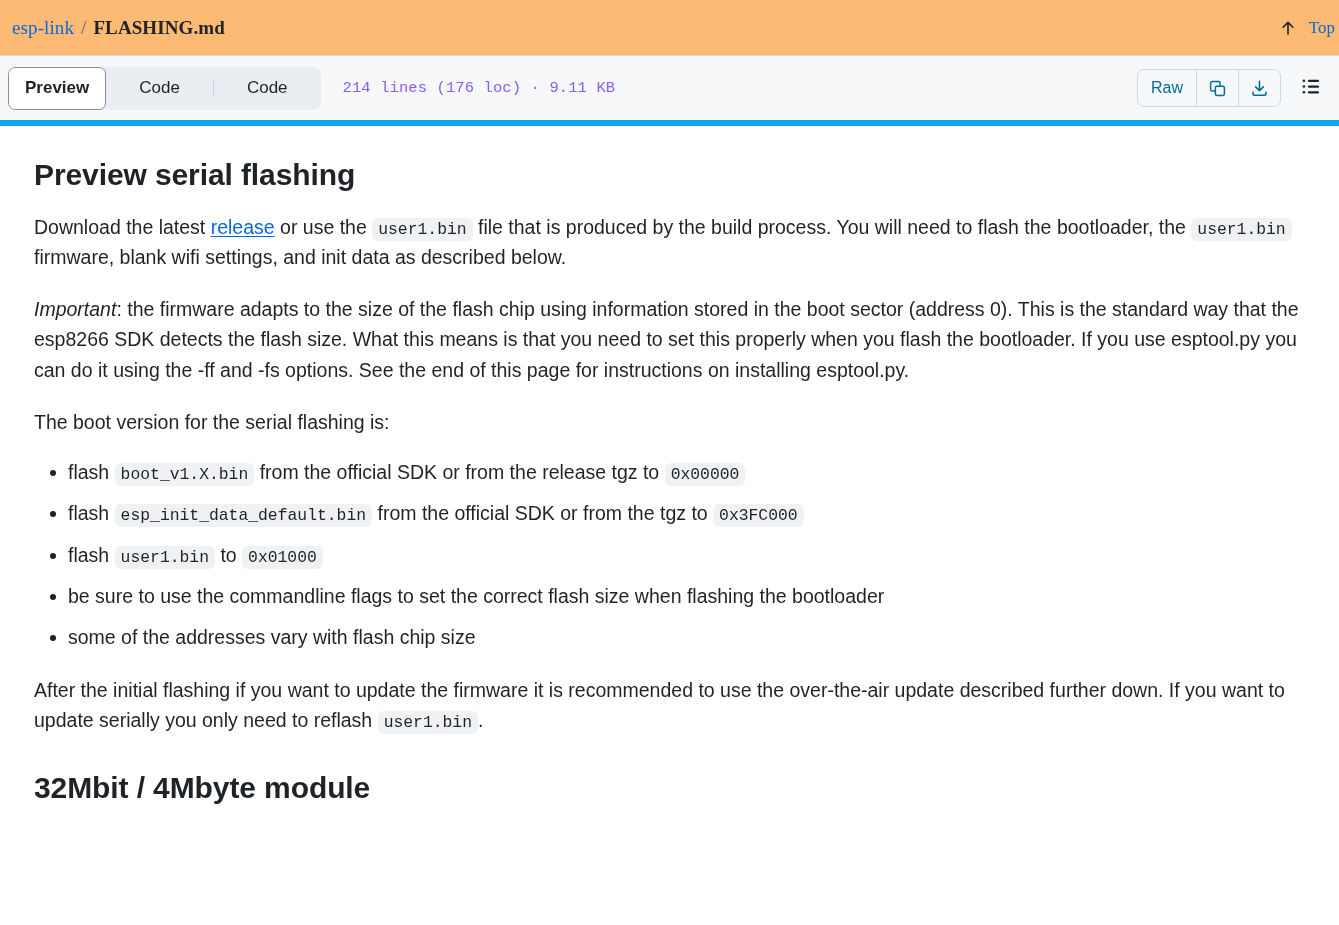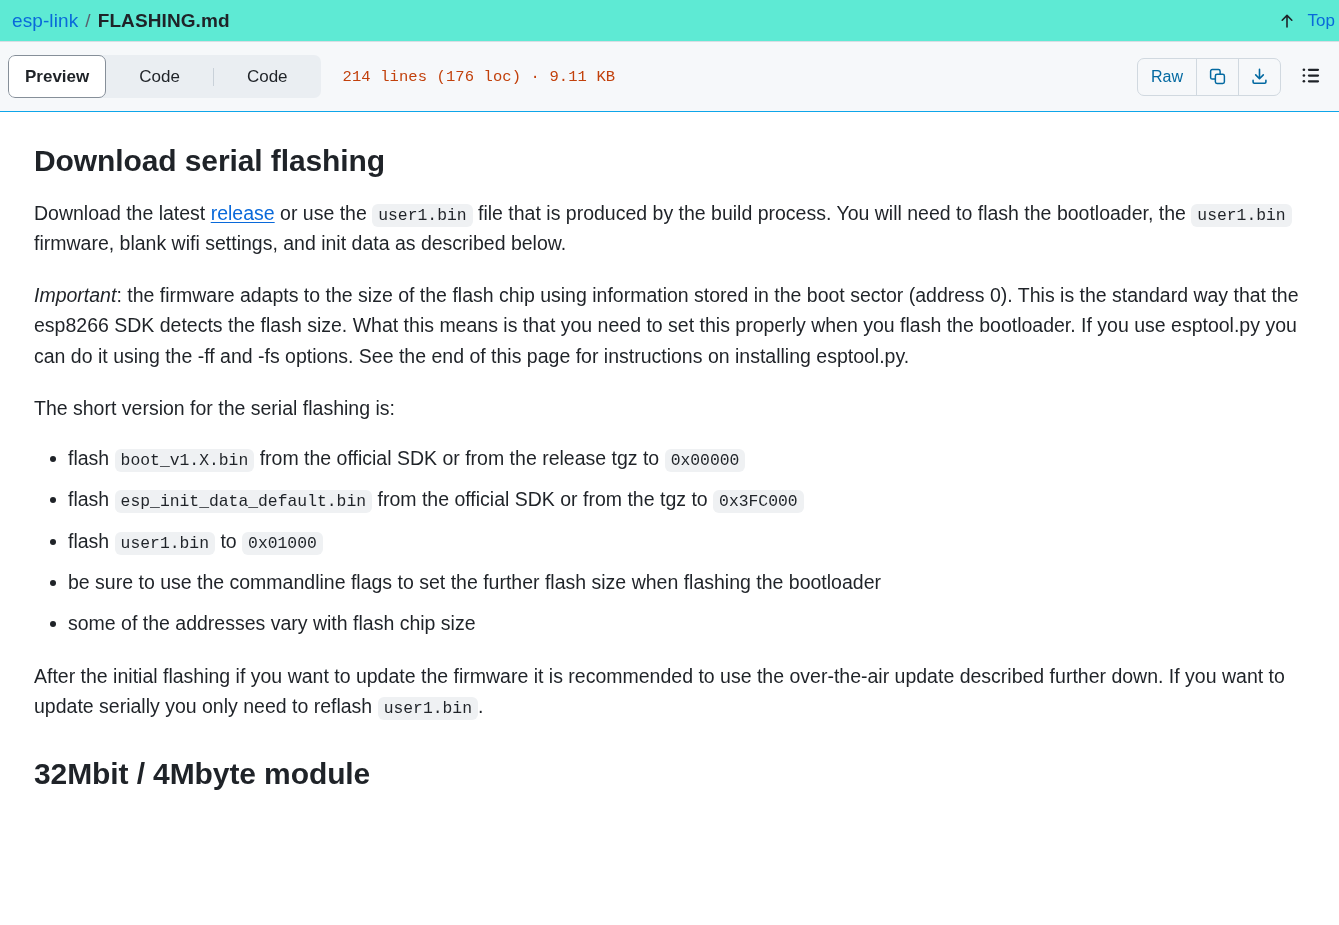--- a/index.html
+++ b/index.html
@@ -8,26 +8,27 @@
     width: 1339px; height: 925px;
     background: #ffffff;
     font-family: "Liberation Sans", sans-serif;
     color: #1f2328;
     overflow: hidden;
   }
 
   
   .file-header {
     position: relative;
-    height: 42px;
-    background: #5eead4;
+    height: 56px;
+    background: #fdba74;
     border-bottom: 1px solid #d8dee4;
     display: flex;
     align-items: center;
     padding: 0 12px 0 12px;
+    font-family: Liberation Serif, serif;
   }
   .breadcrumb {
     display: flex;
     align-items: baseline;
     font-size: 19px;
     letter-spacing: 0.1px;
   }
   .breadcrumb .repo-link {
     color: #0969da;
     text-decoration: none;
@@ -59,21 +60,21 @@
     width: 16px; height: 18px;
     color: #1f2328;
   }
   .top-link .up-arrow svg { display: block; }
 
   
   .toolbar {
     position: relative;
     height: 70px;
     background: #f6f8fa;
-    border-bottom: 1px solid #0ea5e9;
+    border-bottom: 6px solid #0ea5e9;
     display: flex;
     align-items: center;
     padding: 0 10px 0 8px;
   }
   .seg-group {
     display: flex;
     align-items: center;
     background: #eaeef2;
     border-radius: 7px;
     height: 43px;
@@ -105,21 +106,21 @@
   .seg-divider {
     width: 1px;
     height: 18px;
     background: #c9d1d9;
     flex: none;
   }
   .file-meta {
     margin-left: 22px;
     font-family: "Liberation Mono", monospace;
     font-size: 15.5px;
-    color: #c2410c;
+    color: #8b5cf6;
     white-space: nowrap;
     letter-spacing: 0.1px;
   }
   .toolbar-right {
     margin-left: auto;
     display: flex;
     align-items: center;
     gap: 12px;
   }
   .btn-group {
@@ -276,33 +277,33 @@
           <circle cx="2.2" cy="12.4" r="1"></circle>
           <rect x="5.2" y="11.6" width="8.6" height="1.7" rx="0.85"></rect>
         </svg>
       </span>
     </button>
   </div>
 </div>
 
 <div class="markdown-body">
 
-  <h1>Download serial flashing</h1>
+  <h1>Preview serial flashing</h1>
 
   <p><span>Download the latest </span><a href="#">release</a><span> or use the </span><code>user1.bin</code><span> file that is produced by the build process. You will need to flash the bootloader, the </span><code>user1.bin</code><span> firmware, blank wifi settings, and init data as described below.</span></p>
 
   <p><em>Important</em><span>: the firmware adapts to the size of the flash chip using information stored in the boot sector (address 0). This is the standard way that the esp8266 SDK detects the flash size. What this means is that you need to set this properly when you flash the bootloader. If you use esptool.py you can do it using the -ff and -fs options. See the end of this page for instructions on installing esptool.py.</span></p>
 
-  <p class="tight">The short version for the serial flashing is:</p>
+  <p class="tight">The boot version for the serial flashing is:</p>
 
   <ul>
     <li><span>flash </span><code>boot_v1.X.bin</code><span> from the official SDK or from the release tgz to </span><code>0x00000</code></li>
     <li><span>flash </span><code>esp_init_data_default.bin</code><span> from the official SDK or from the tgz to </span><code>0x3FC000</code></li>
     <li><span>flash </span><code>user1.bin</code><span> to </span><code>0x01000</code></li>
-    <li><span>be sure to use the commandline flags to set the further flash size when flashing the bootloader</span></li>
+    <li><span>be sure to use the commandline flags to set the correct flash size when flashing the bootloader</span></li>
     <li><span>some of the addresses vary with flash chip size</span></li>
   </ul>
 
   <p><span>After the initial flashing if you want to update the firmware it is recommended to use the over-the-air update described further down. If you want to update serially you only need to reflash </span><code>user1.bin</code><span>.</span></p>
 
   <h1 class="second">32Mbit / 4Mbyte module</h1>
 
 </div>
 
 </body></html>

